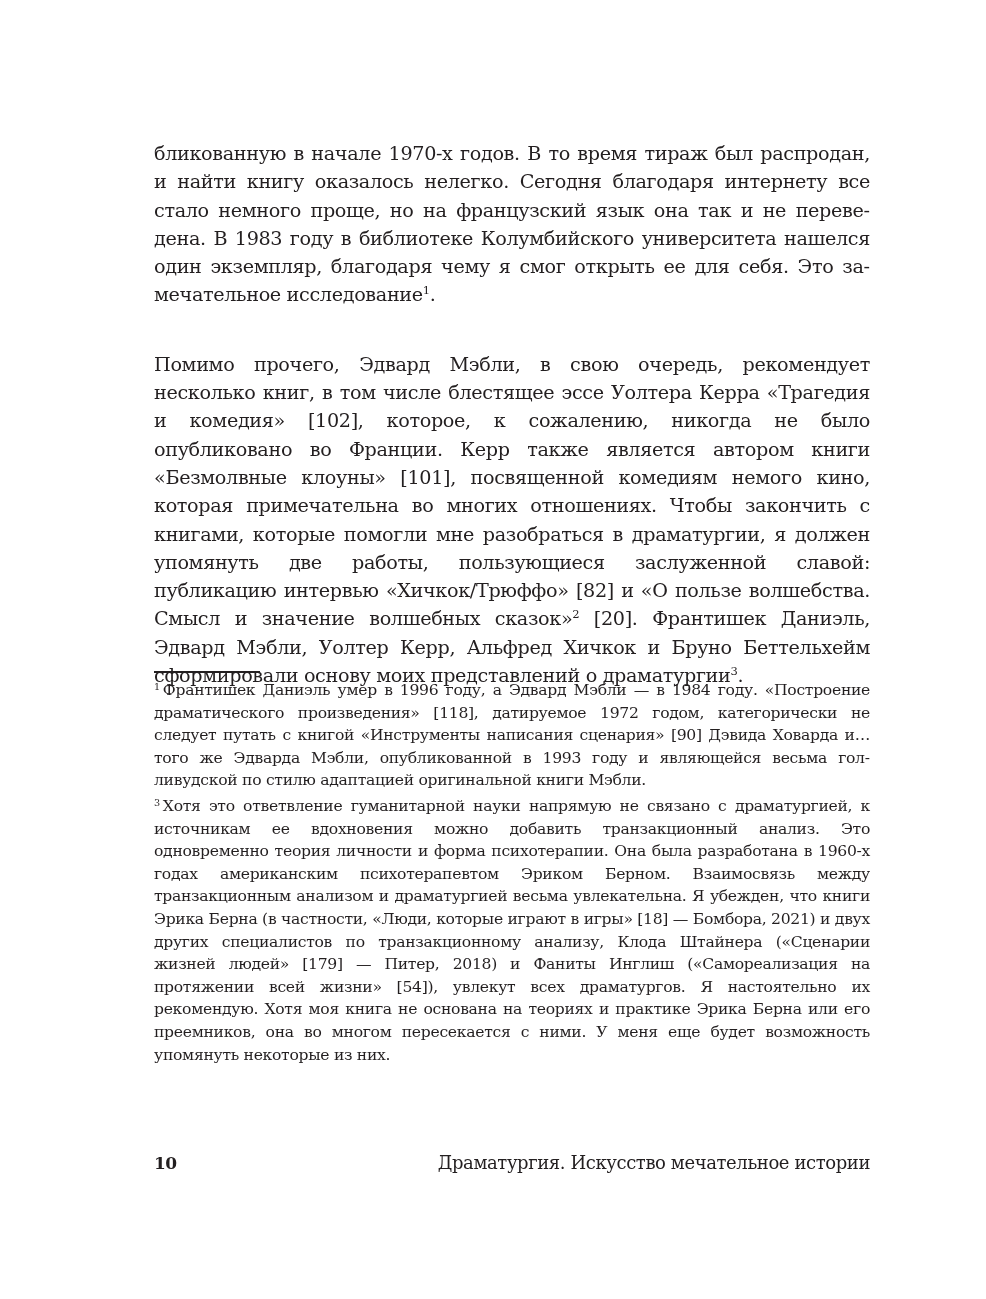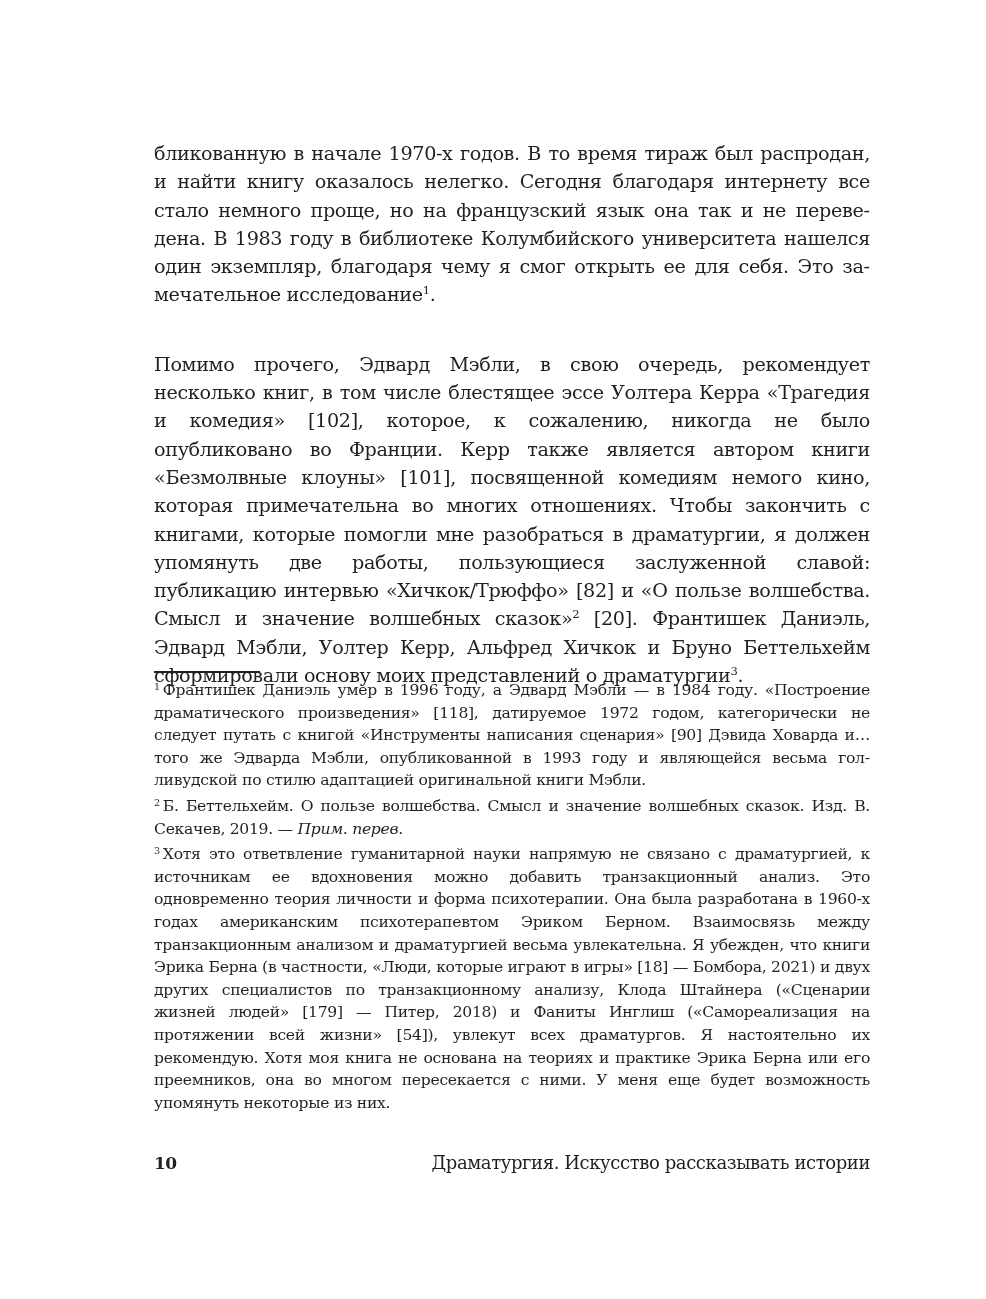--- a/index.html
+++ b/index.html
@@ -41,20 +41,19 @@
 
 <div class="page main">
   <p><span>бликованную в начале 1970-х годов. В то время тираж был распродан, и найти книгу оказалось нелегко. Сегодня благодаря интернету все стало немного проще, но на французский язык она так и не переве­дена. В 1983 году в библиотеке Колумбийского университета нашелся один экземпляр, благодаря чему я смог открыть ее для себя. Это за­мечательное исследование</span><sup>1</sup><span>.</span></p>
   <p><span>Помимо прочего, Эдвард Мэбли, в свою очередь, рекомендует несколько книг, в том числе блестящее эссе Уолтера Керра «Трагедия и комедия» [102], которое, к сожалению, никогда не было опубликовано во Франции. Керр также является автором книги «Безмолвные клоуны» [101], посвя­щенной комедиям немого кино, которая примечательна во многих отно­шениях. Чтобы закончить с книгами, которые помогли мне разобраться в драматургии, я должен упомянуть две работы, пользующиеся заслу­женной славой: публикацию интервью «Хичкок/Трюффо» [82] и «О поль­зе волшебства. Смысл и значение волшебных сказок»</span><sup>2</sup><span> [20]. Франтишек Даниэль, Эдвард Мэбли, Уолтер Керр, Альфред Хичкок и Бруно Беттель­хейм сформировали основу моих представлений о драматургии</span><sup>3</sup><span>.</span></p>
 </div>
 
 <div class="rule"></div>
 
 <div class="notes">
   <p><span class="mark">1</span><span>Франтишек Даниэль умер в 1996 году, а Эдвард Мэбли — в 1984 году. «Построе­ние драматического произведения» [118], датируемое 1972 годом, категорически не следует путать с книгой «Инструменты написания сценария» [90] Дэвида Ховарда и… того же Эдварда Мэбли, опубликованной в 1993 году и являющейся весьма гол­ливудской по стилю адаптацией оригинальной книги Мэбли.</span></p>
-  <p><span class="mark">2</span><span>Б. Беттельхейм. О пользе волшебства. Смысл и значение волшебных сказок. Изд. В. Секачев, 2019. — </span><em>Прим. перев.</em></p>
   <p><span class="mark">3</span><span>Хотя это ответвление гуманитарной науки напрямую не связано с драматурги­ей, к источникам ее вдохновения можно добавить транзакционный анализ. Это одновременно теория личности и форма психотерапии. Она была разработана в 1960-х годах американским психотерапевтом Эриком Берном. Взаимосвязь между транзакционным анализом и драматургией весьма увлекательна. Я убежден, что книги Эрика Берна (в частности, «Люди, которые играют в игры» [18] — Бомбора, 2021) и двух других специалистов по транзакционному анализу, Клода Штайнера («Сценарии жизней людей» [179] — Питер, 2018) и Фаниты Инглиш («Самореали­зация на протяжении всей жизни» [54]), увлекут всех драматургов. Я настоятельно их рекомендую. Хотя моя книга не основана на теориях и практике Эрика Берна или его преемников, она во многом пересекается с ними. У меня еще будет воз­можность упомянуть некоторые из них.</span></p>
 </div>
 
 <div class="footer">
   <span class="pgnum">10</span>
-  <span class="running">Драматургия. Искусство рассказывать истории</span>
+  <span class="running">Драматургия. Искусство мечательное истории</span>
 </div>
 
 </body></html>

